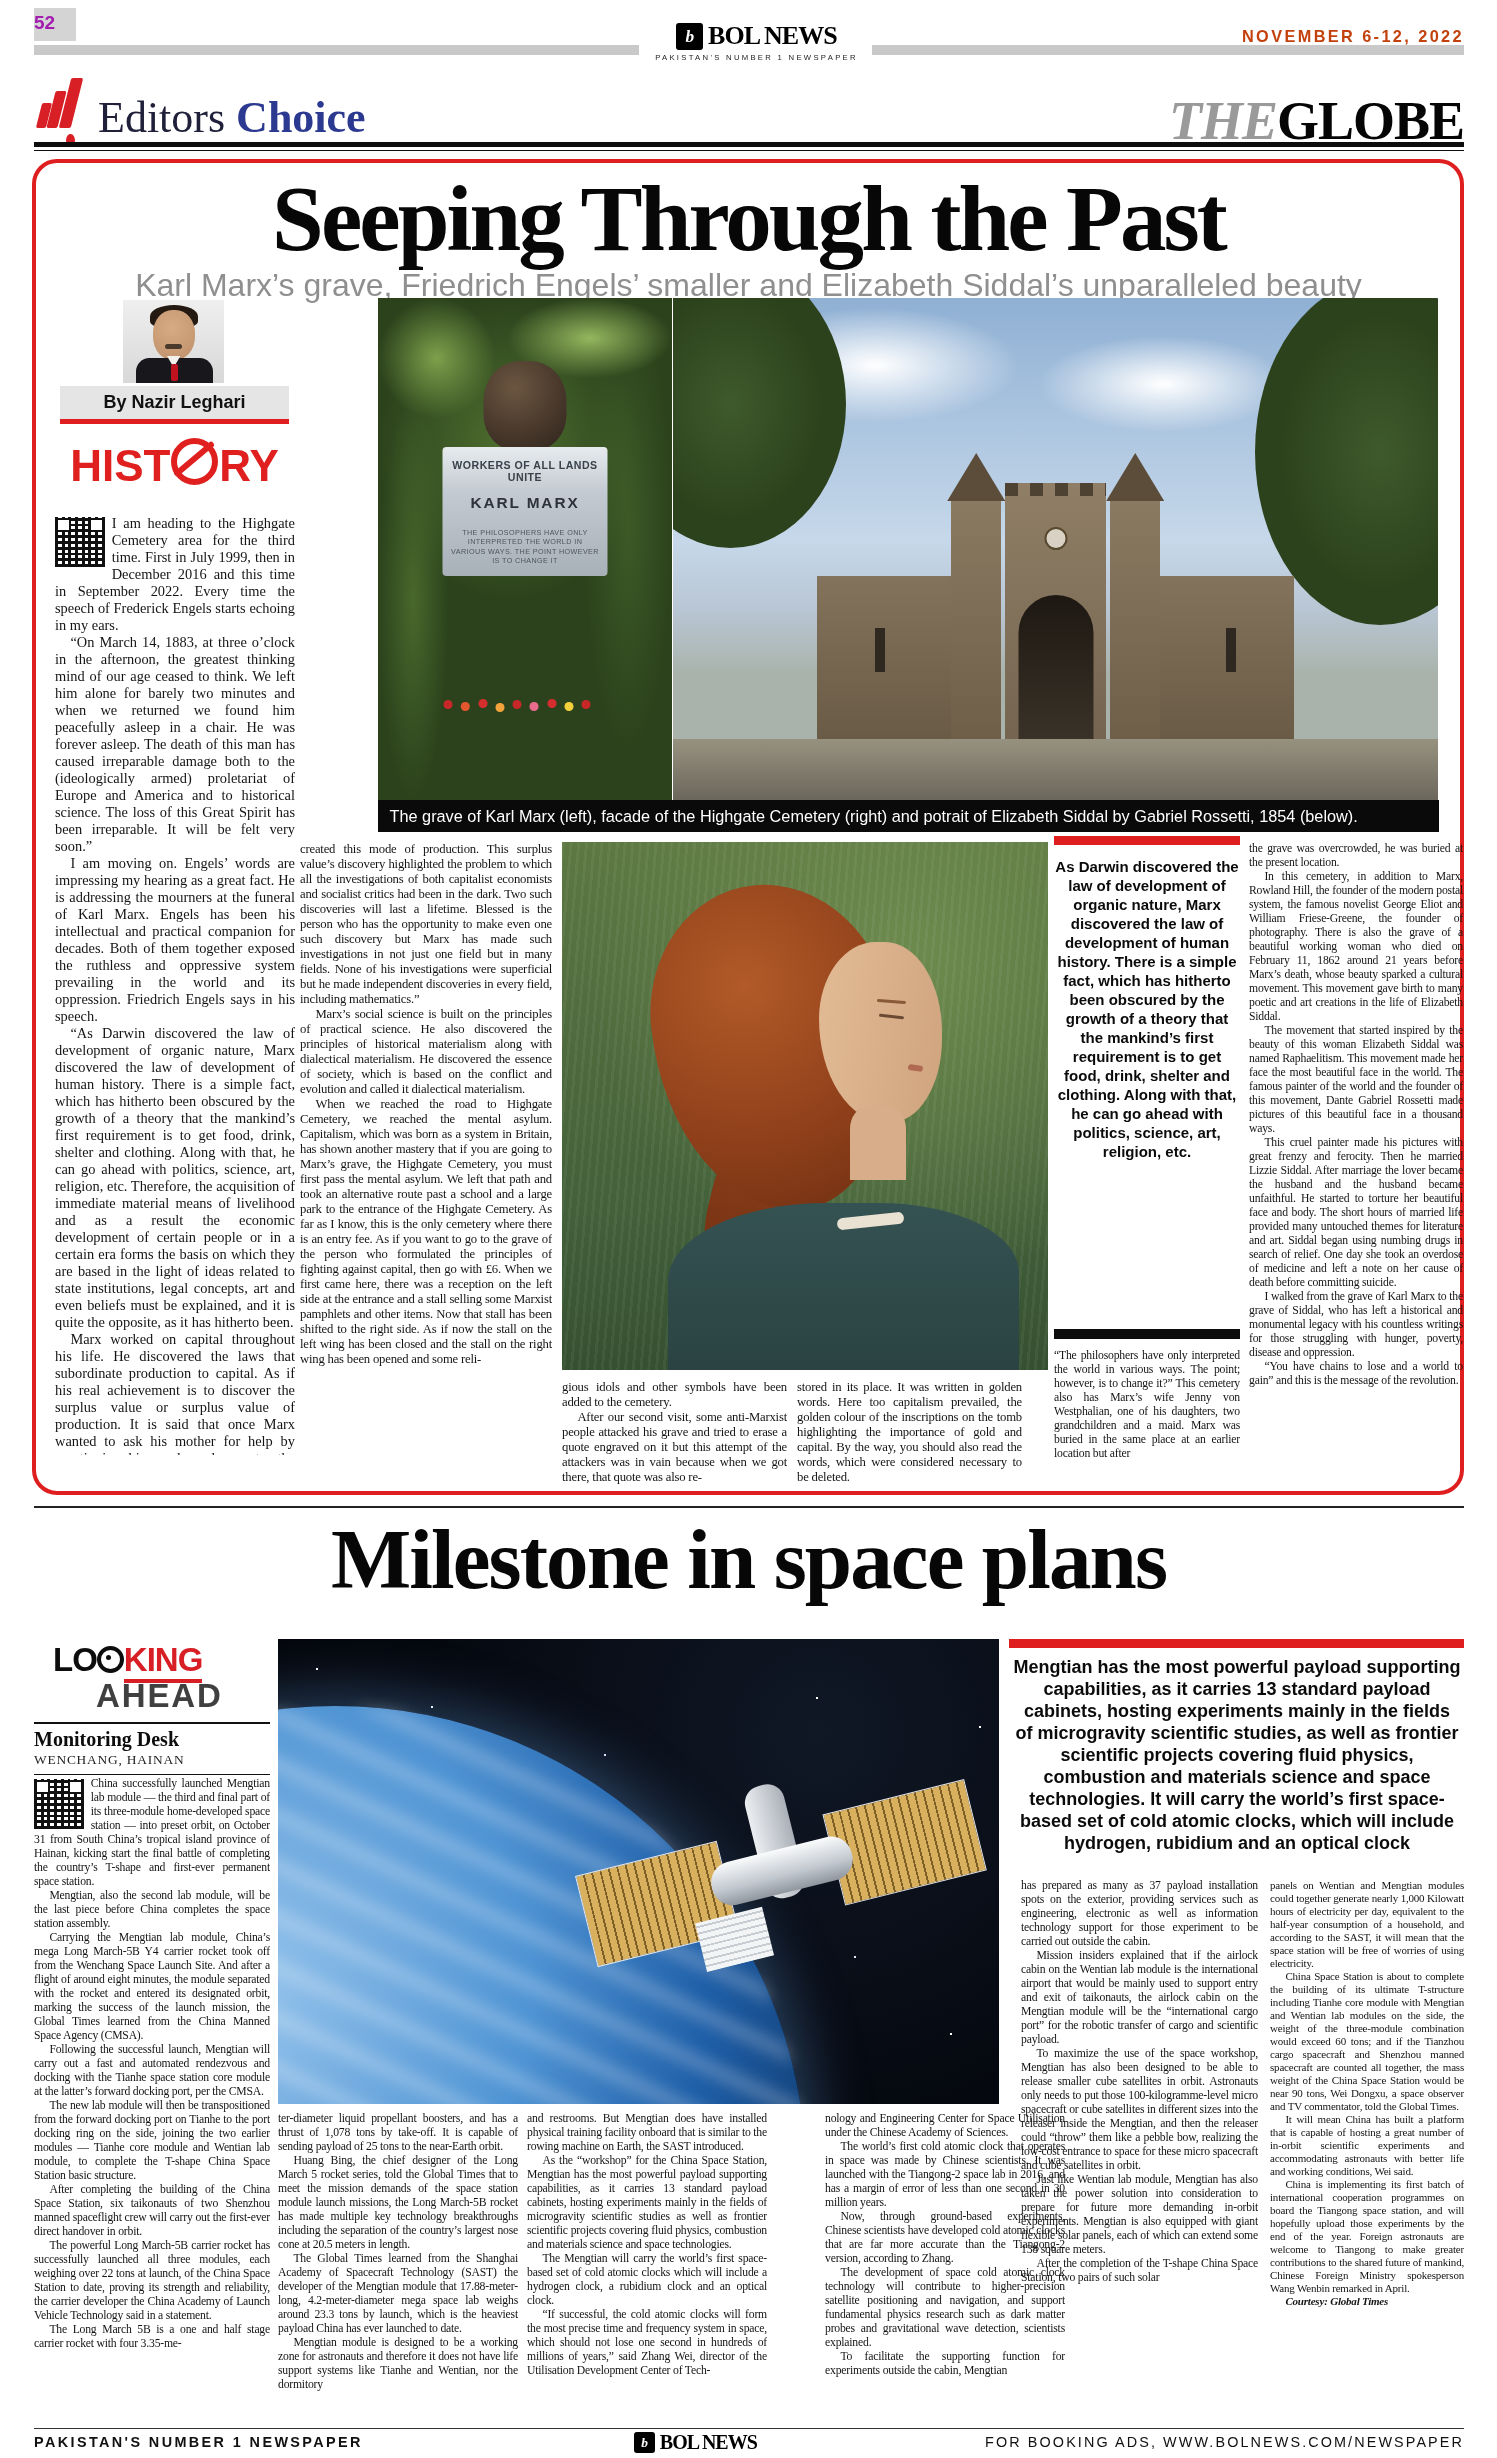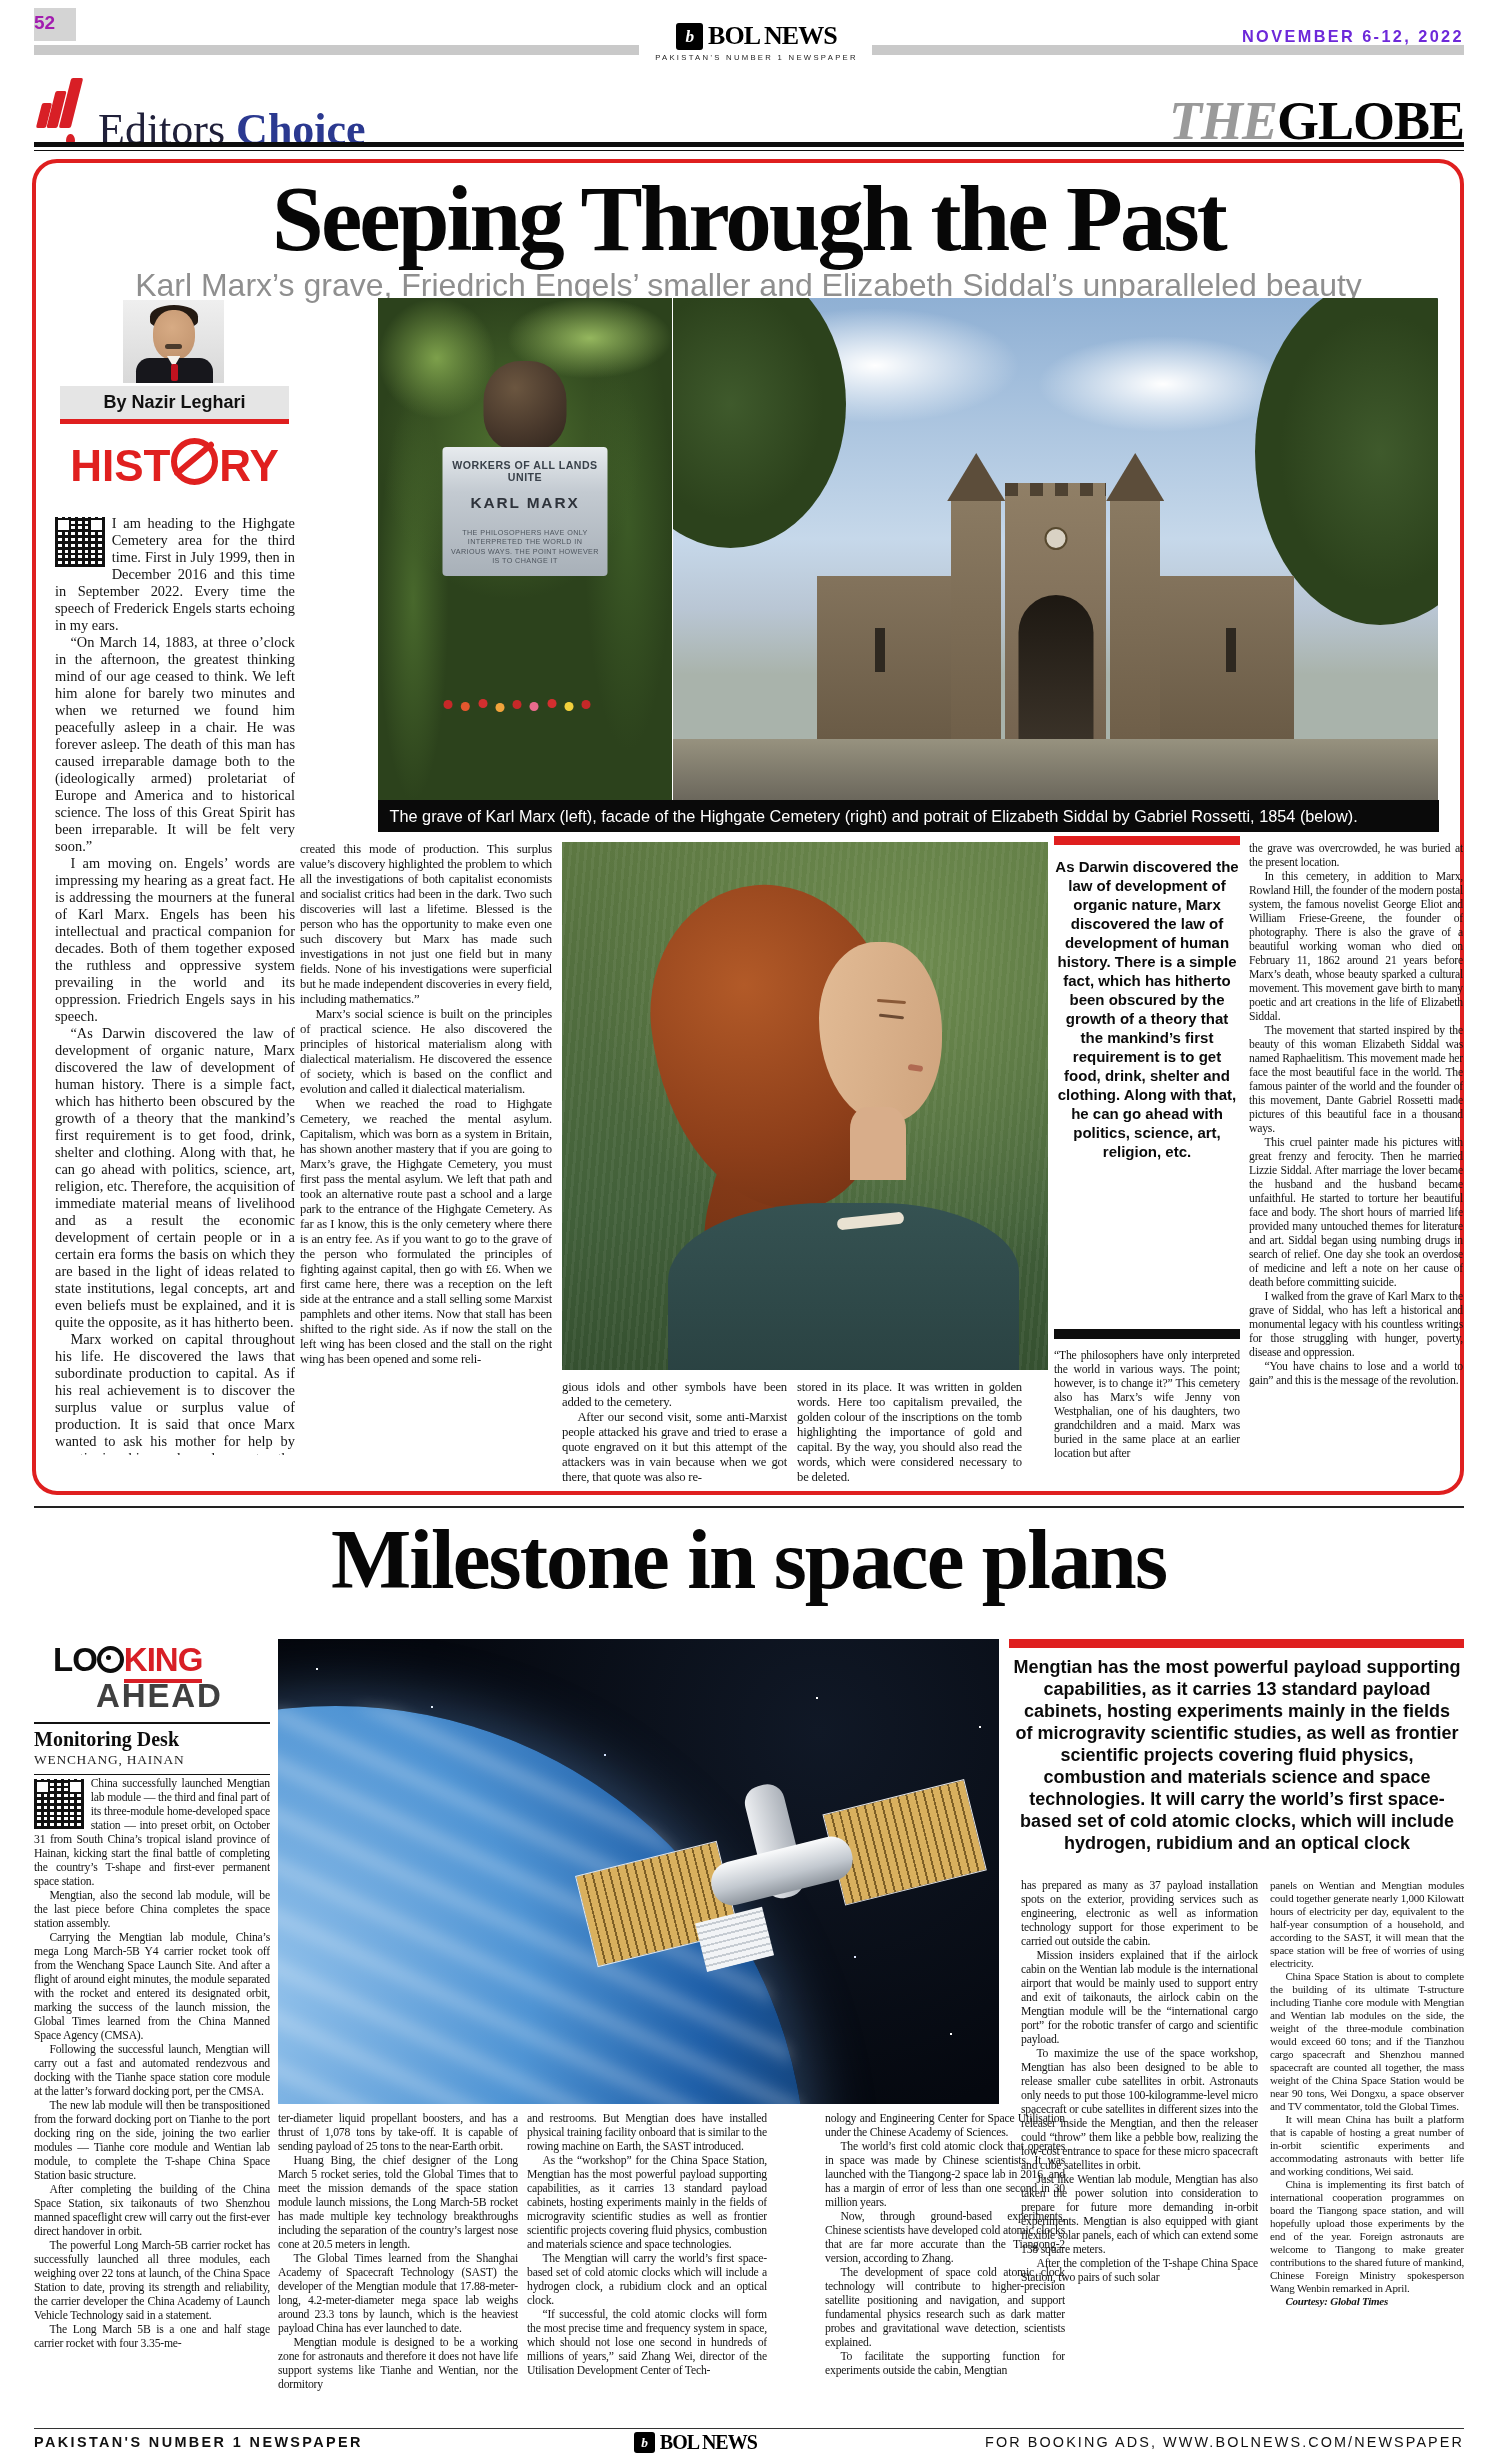--- a/index.html
+++ b/index.html
@@ -7,29 +7,29 @@
   .abs{position:absolute;}
   
   .pagenum{left:34px;top:7.7px;width:42px;height:33px;background:#d4d4d4;font:bold 19px "Liberation Sans",sans-serif;text-align:left;line-height:29px;color:#a21caf;}
   .gstrip{top:45px;height:9.6px;background:#c9c9c9;}
   .gstrip.l{left:34px;width:605px;} .gstrip.r{left:872px;width:592px;}
   .bol-logo{left:646px;top:21px;width:221px;text-align:center;}
   .bol-row{display:flex;align-items:center;justify-content:center;gap:4.8px;}
   .bol-box{display:inline-block;width:27px;height:27px;background:#000;color:#fff;font:italic bold 17.3px "Liberation Serif",serif;line-height:27px;text-align:center;border-radius:2.9px;}
   .bol-name{font:bold 26px "Liberation Serif",serif;letter-spacing:-1px;color:#000;}
   .bol-tag{font:7.7px "Liberation Sans",sans-serif;letter-spacing:2.3px;color:#222;margin-top:1.9px;}
-  .issue-date{right:34px;top:27px;font:bold 16.3px "Liberation Sans",sans-serif;letter-spacing:2.4px;color:#6d28d9;text-align:right;}
+  .issue-date{right:34px;top:27px;font:bold 16.3px "Liberation Sans",sans-serif;letter-spacing:2.4px;color:#c2410c;text-align:right;}
   
   .ec-icon{left:37px;top:86px;width:52px;height:63px;}
   .ec-icon i{position:absolute;background:#d81f26;border-radius:1.9px;}
   .ec-icon .s1{left:1.9px;bottom:21px;width:9.6px;height:25px;transform:skewX(-14deg);}
   .ec-icon .s2{left:14.4px;bottom:21px;width:10.6px;height:37px;transform:skewX(-14deg);}
   .ec-icon .s3{left:28px;bottom:21px;width:11.5px;height:50px;transform:skewX(-14deg);}
   .ec-icon .dot{left:29px;bottom:1.9px;width:8.6px;height:13.4px;border-radius:50%;}
-  .ec-text{left:98px;top:104px;font:44px "Liberation Serif",serif;color:#20203a;}
+  .ec-text{left:98px;top:92px;font:44px "Liberation Serif",serif;color:#20203a;}
   .ec-text b{color:#2b3990;font-weight:bold;}
   .the-globe{right:34px;top:90px;font:bold 54px "Liberation Serif",serif;letter-spacing:-1px;}
   .the-globe .the{color:#9a9a9a;font-style:italic;} .the-globe .globe{color:#050505;}
   .rule-thick{left:34px;top:142px;width:1430px;height:4.8px;background:#0d0d0d;}
   .rule-thin{left:34px;top:150px;width:1430px;height:1px;background:#0d0d0d;}
   
   .a1-box{left:32px;top:159px;width:1424px;height:1328px;border:4.8px solid #df1f1f;border-radius:25px;}
   .a1-head{left:38px;top:165px;width:1421px;text-align:center;font:bold 93px "Liberation Serif",serif;letter-spacing:-2.9px;color:#070707;}
   .a1-sub{left:38px;top:267px;width:1421px;text-align:center;font:32px "Liberation Sans",sans-serif;color:#8f8f8f;}
   

